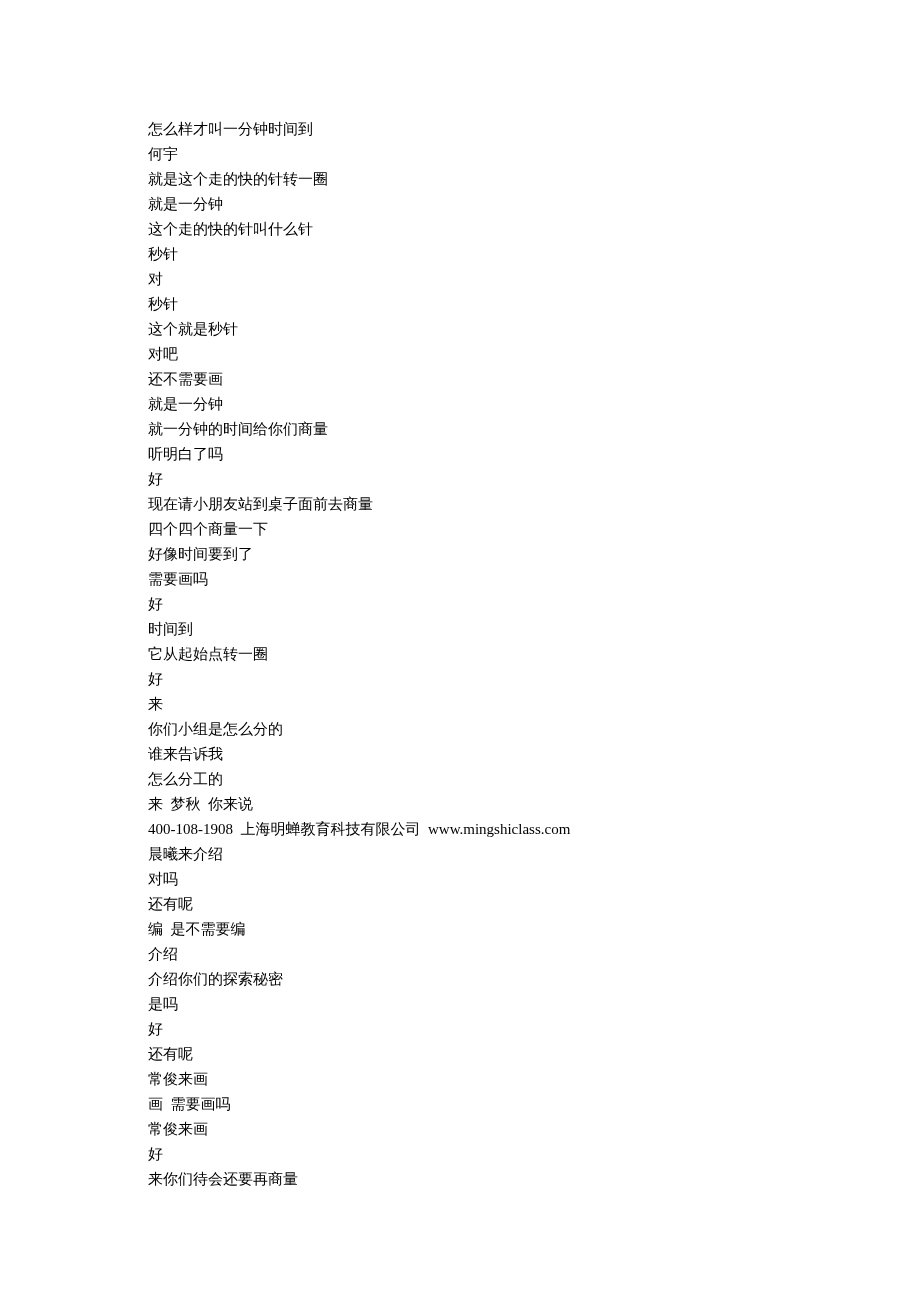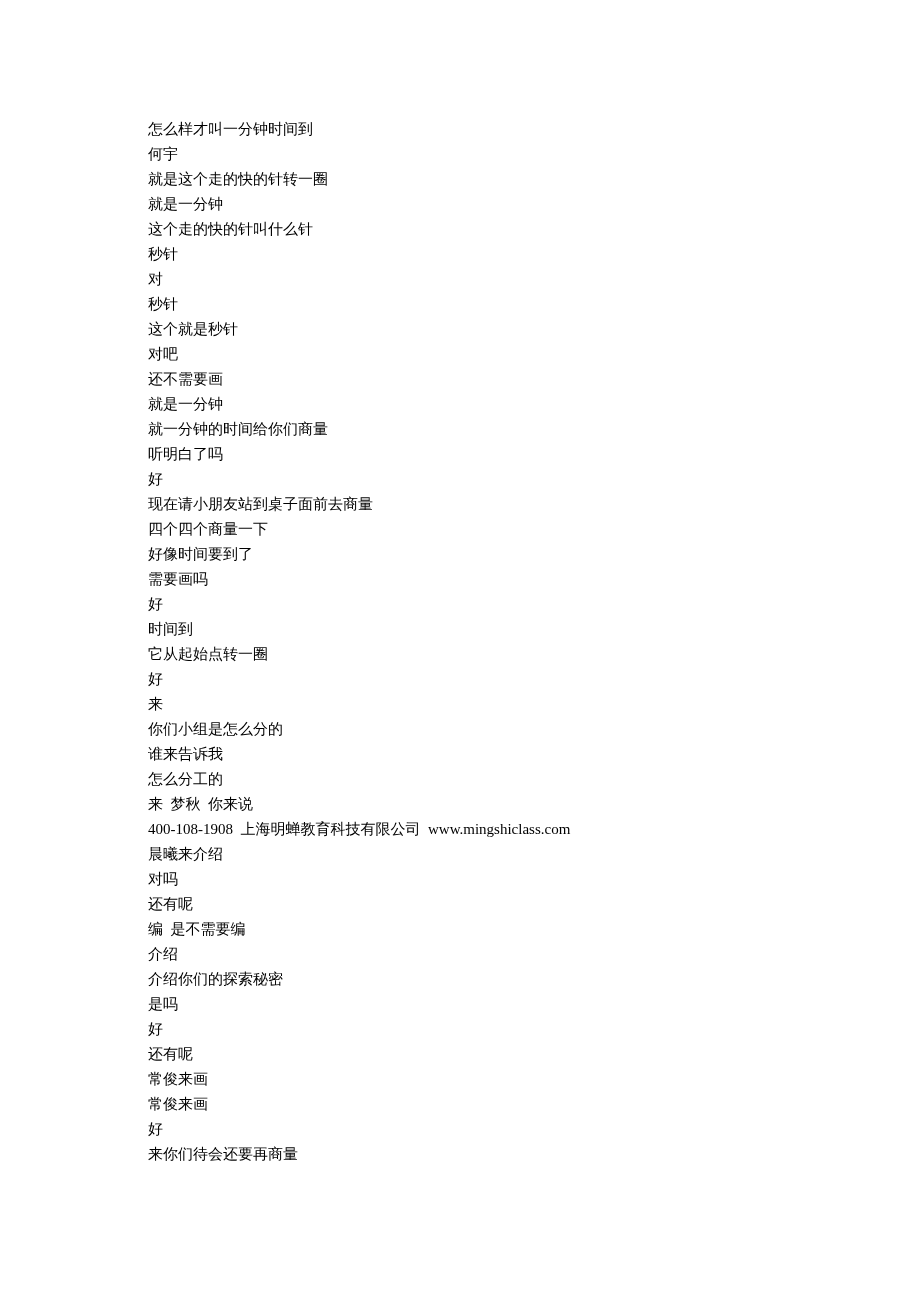--- a/index.html
+++ b/index.html
@@ -56,16 +56,17 @@
     <div class="line">晨曦来介绍</div>
     <div class="line">对吗</div>
     <div class="line">还有呢</div>
     <div class="line">编  是不需要编</div>
     <div class="line">介绍</div>
     <div class="line">介绍你们的探索秘密</div>
     <div class="line">是吗</div>
     <div class="line">好</div>
     <div class="line">还有呢</div>
     <div class="line">常俊来画</div>
+    <div class="line">画  需要画吗</div>
     <div class="line">常俊来画</div>
     <div class="line">好</div>
     <div class="line">来你们待会还要再商量</div>
   </div>
 
 </body></html>

